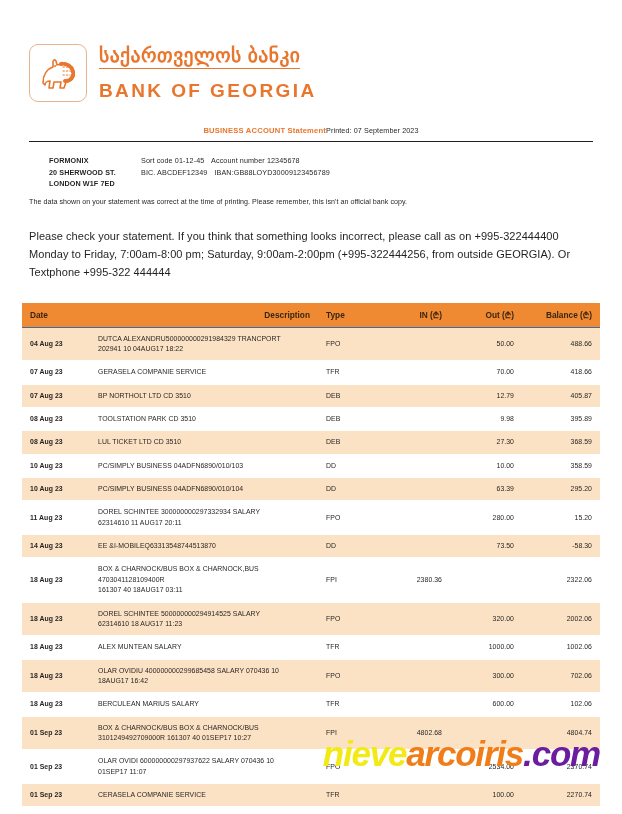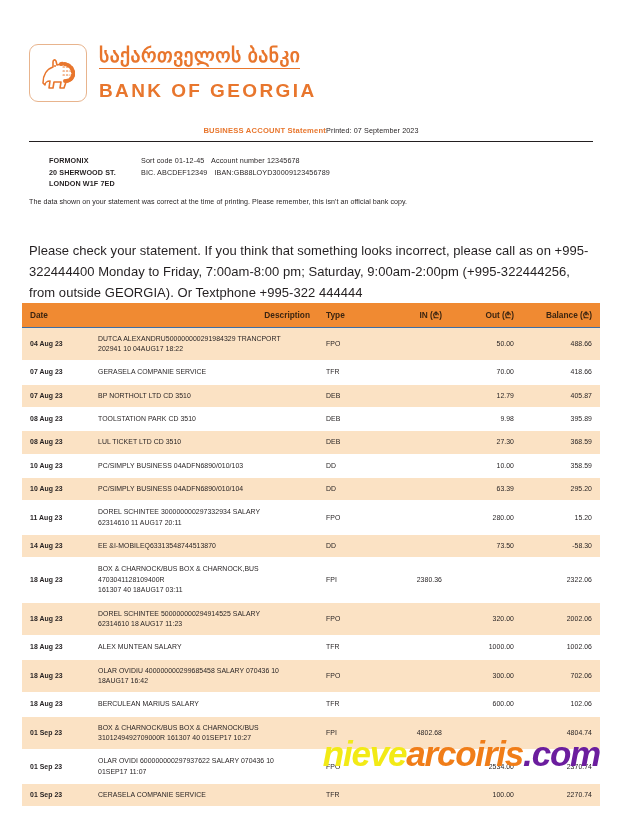--- a/index.html
+++ b/index.html
@@ -122,23 +122,23 @@
     left: 29px;
     top: 197px;
     width: 560px;
     font-size: 7.1px;
     line-height: 1.5;
     letter-spacing: 0.05px;
   }
   .notice2 {
     position: absolute;
     left: 29px;
-    top: 240px;
+    top: 228px;
     width: 566px;
-    font-size: 13px;
+    font-size: 11px;
     line-height: 1.62;
     letter-spacing: 0.05px;
   }
 
   
   .table {
     position: absolute;
     left: 22px;
     top: 261px;
     width: 578px;

